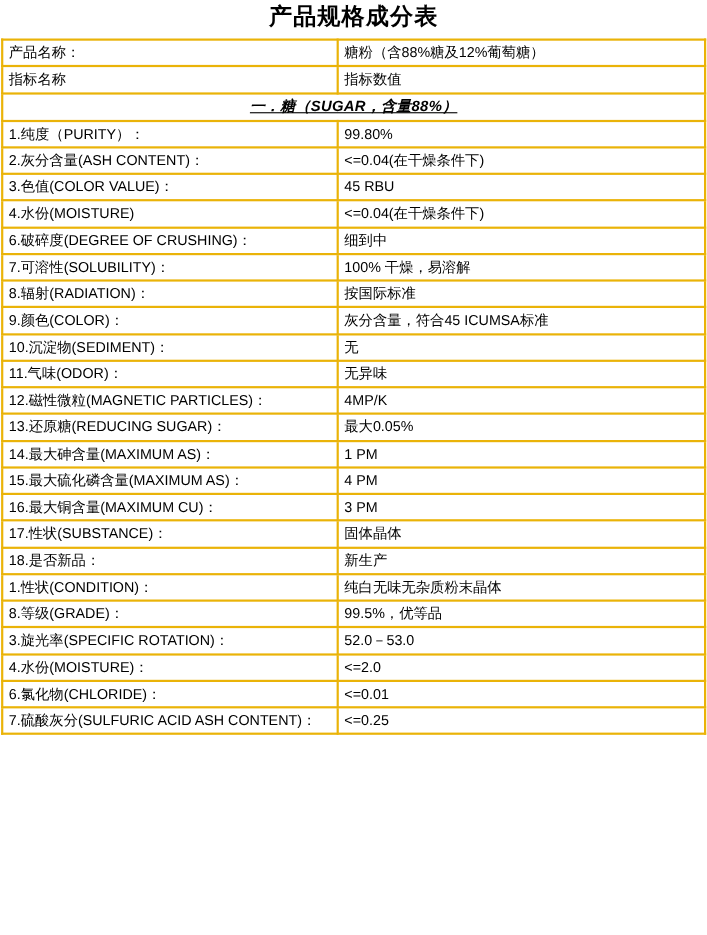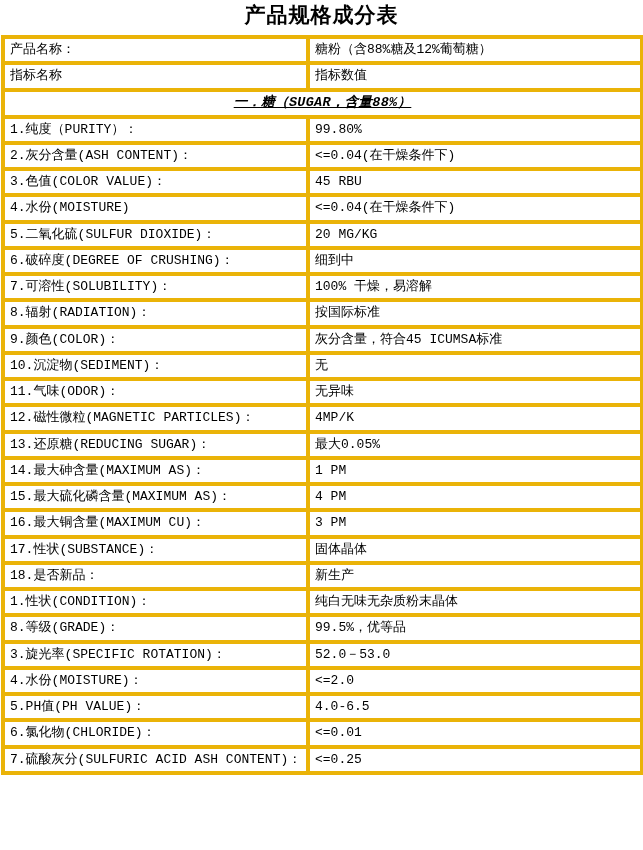--- a/index.html
+++ b/index.html
@@ -30,23 +30,23 @@
     padding: 2px 0 8px 0;
     line-height: 1.2;
   }
   table.spec {
     border-collapse: collapse;
     width: 641px;
     margin: 0 1px;
     table-layout: fixed;
   }
   table.spec td {
-    border: 4px solid #eab308;
+    border: 2px solid #eab308;
     font-size: 13px;
-    font-family: Liberation Mono, monospace;
+    font-family: Liberation Sans, sans-serif;
     padding: 3px 5px 3px 5px;
     vertical-align: middle;
     line-height: 1.25;
     height: 22px;
     box-sizing: border-box;
     overflow: hidden;
     white-space: nowrap;
     margin-top: 34px;
   }
   td.label-col { width: 305px; }
@@ -86,24 +86,20 @@
           <td class="label-col">2.灰分含量(ASH CONTENT)：</td>
           <td class="value-col">&lt;=0.04(在干燥条件下)</td>
         </tr>
         <tr class="data-row">
           <td class="label-col">3.色值(COLOR VALUE)：</td>
           <td class="value-col">45 RBU</td>
         </tr>
         <tr class="data-row">
           <td class="label-col">4.水份(MOISTURE)</td>
           <td class="value-col">&lt;=0.04(在干燥条件下)</td>
-        </tr>
-        <tr class="data-row">
-          <td class="label-col">5.二氧化硫(SULFUR DIOXIDE)：</td>
-          <td class="value-col">20 MG/KG</td>
         </tr>
         <tr class="data-row">
           <td class="label-col">6.破碎度(DEGREE OF CRUSHING)：</td>
           <td class="value-col">细到中</td>
         </tr>
         <tr class="data-row">
           <td class="label-col">7.可溶性(SOLUBILITY)：</td>
           <td class="value-col">100% 干燥，易溶解</td>
         </tr>
         <tr class="data-row">
@@ -160,24 +156,20 @@
         </tr>
         <tr class="data-row">
           <td class="label-col">3.旋光率(SPECIFIC ROTATION)：</td>
           <td class="value-col">52.0－53.0</td>
         </tr>
         <tr class="data-row">
           <td class="label-col">4.水份(MOISTURE)：</td>
           <td class="value-col">&lt;=2.0</td>
         </tr>
         <tr class="data-row">
-          <td class="label-col">5.PH值(PH VALUE)：</td>
-          <td class="value-col">4.0-6.5</td>
-        </tr>
-        <tr class="data-row">
           <td class="label-col">6.氯化物(CHLORIDE)：</td>
           <td class="value-col">&lt;=0.01</td>
         </tr>
         <tr class="data-row">
           <td class="label-col">7.硫酸灰分(SULFURIC ACID ASH CONTENT)：</td>
           <td class="value-col">&lt;=0.25</td>
         </tr>
       </tbody>
   </table>
 </div>

